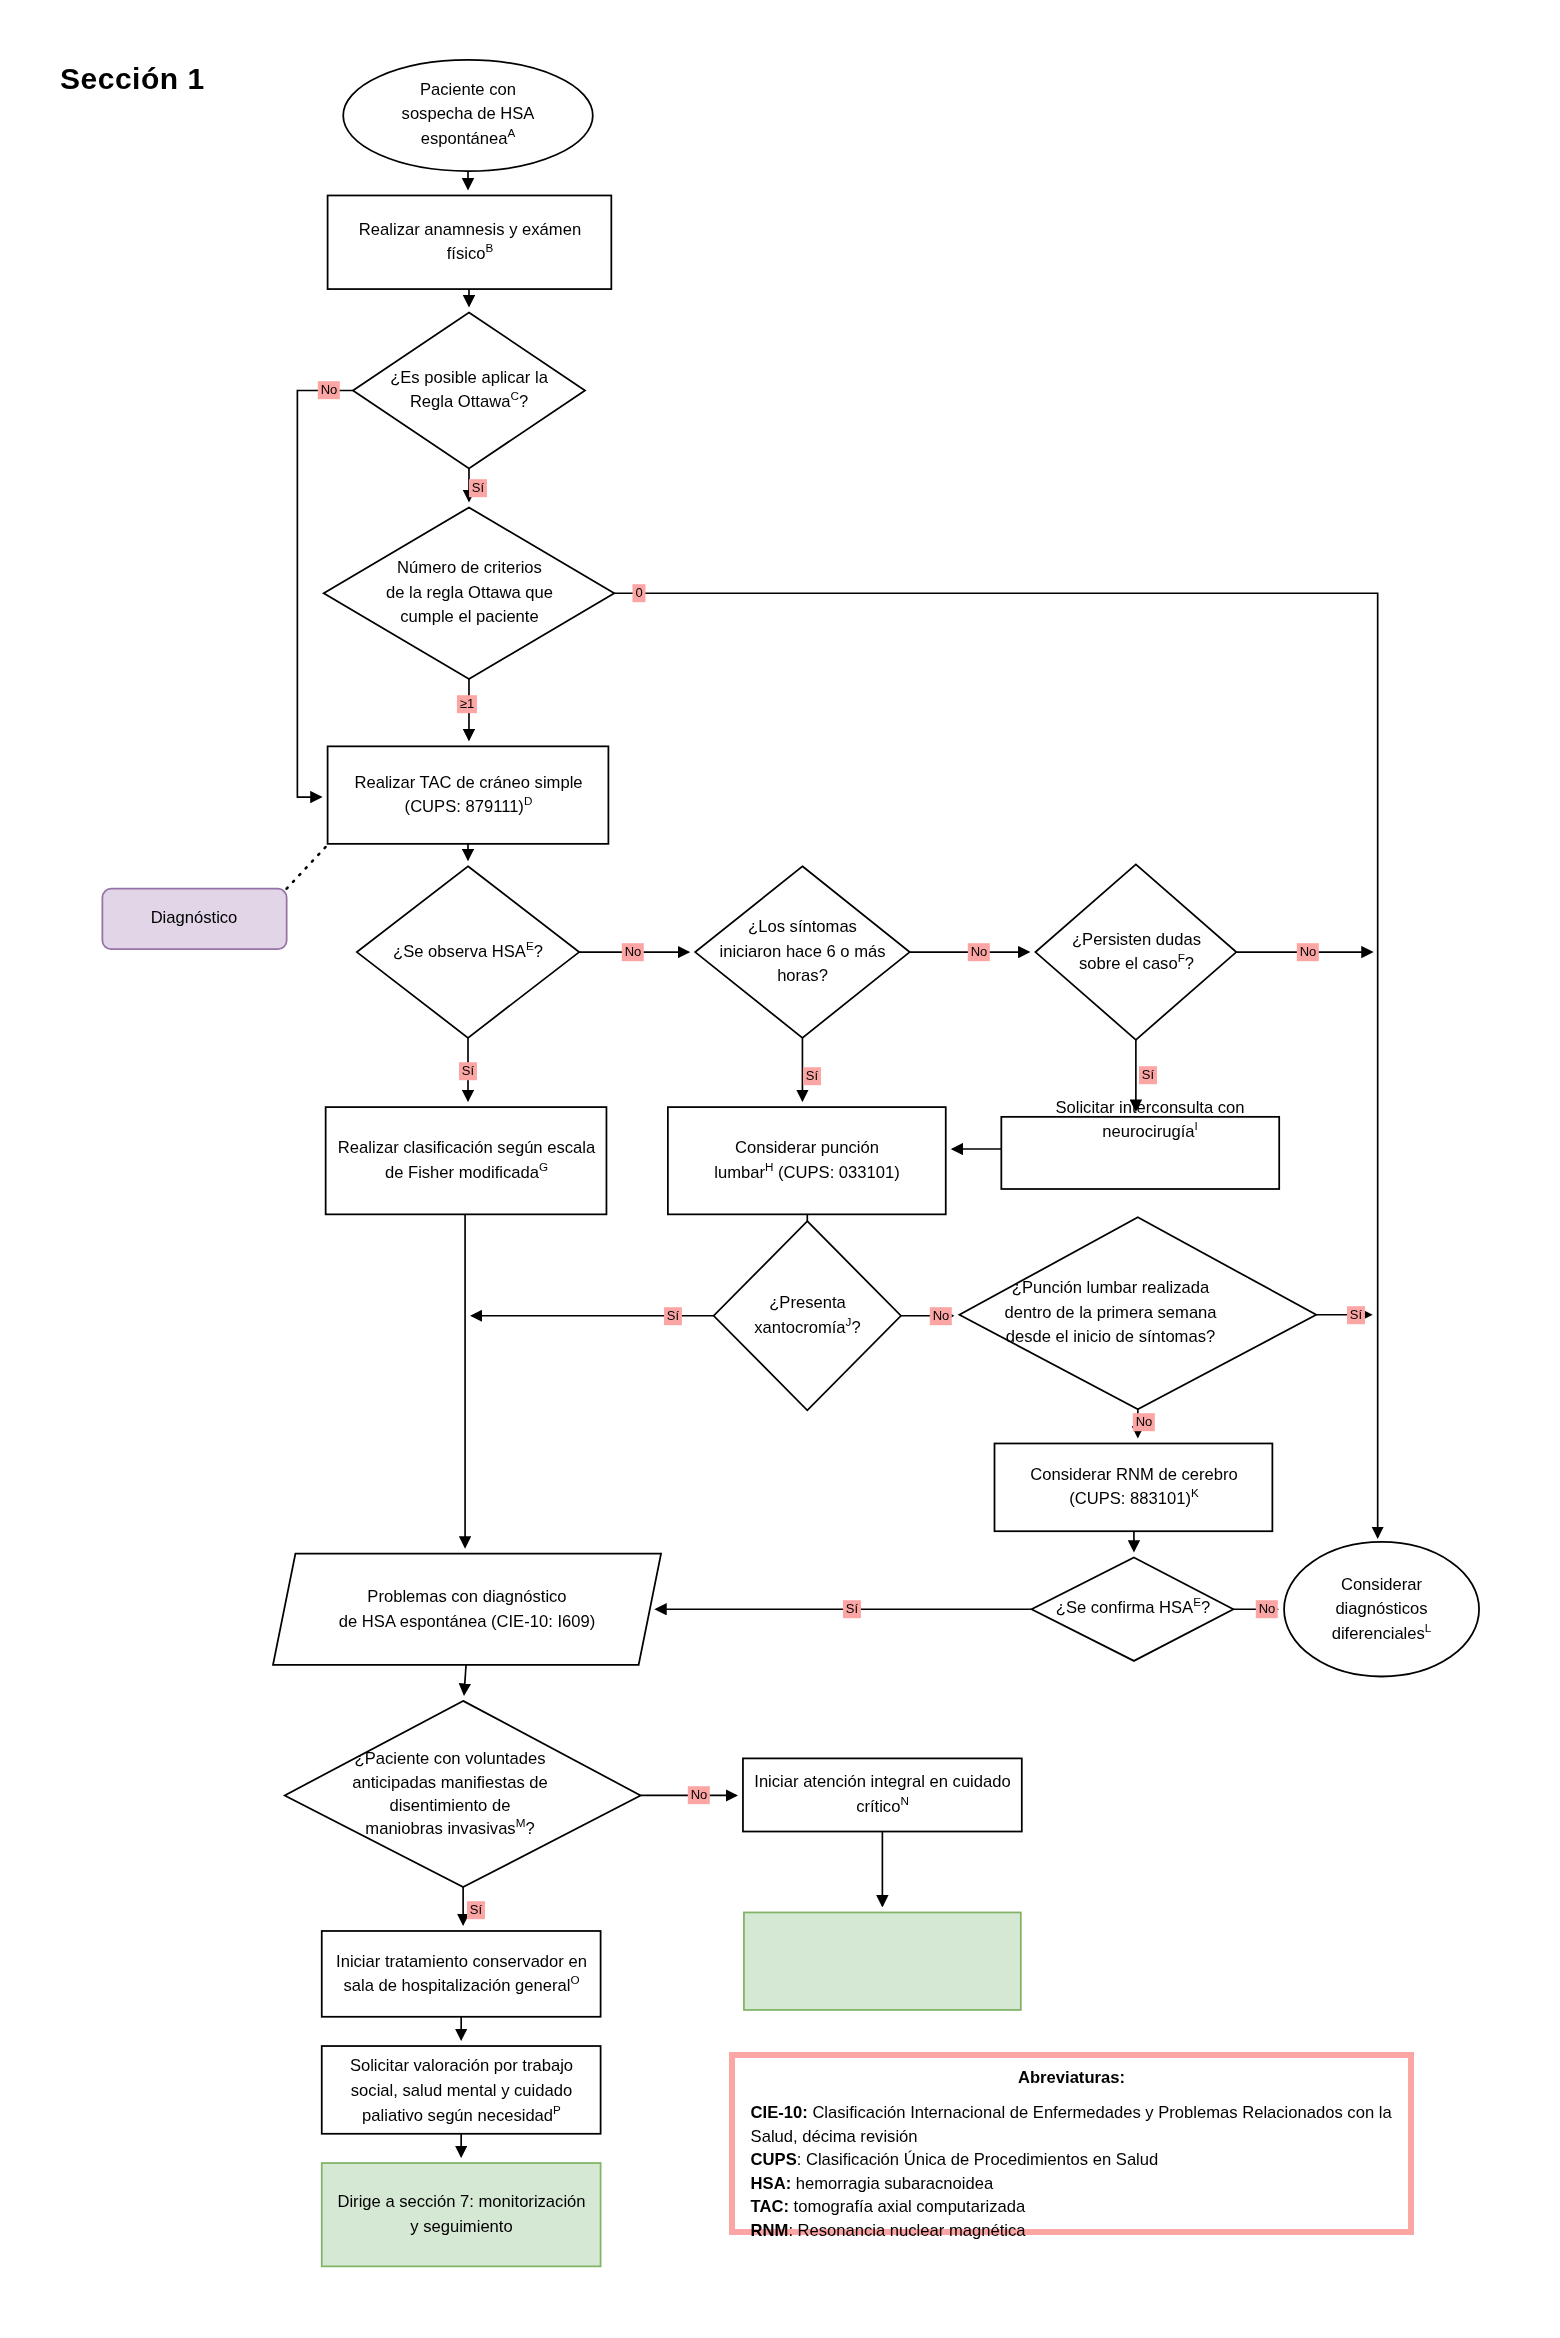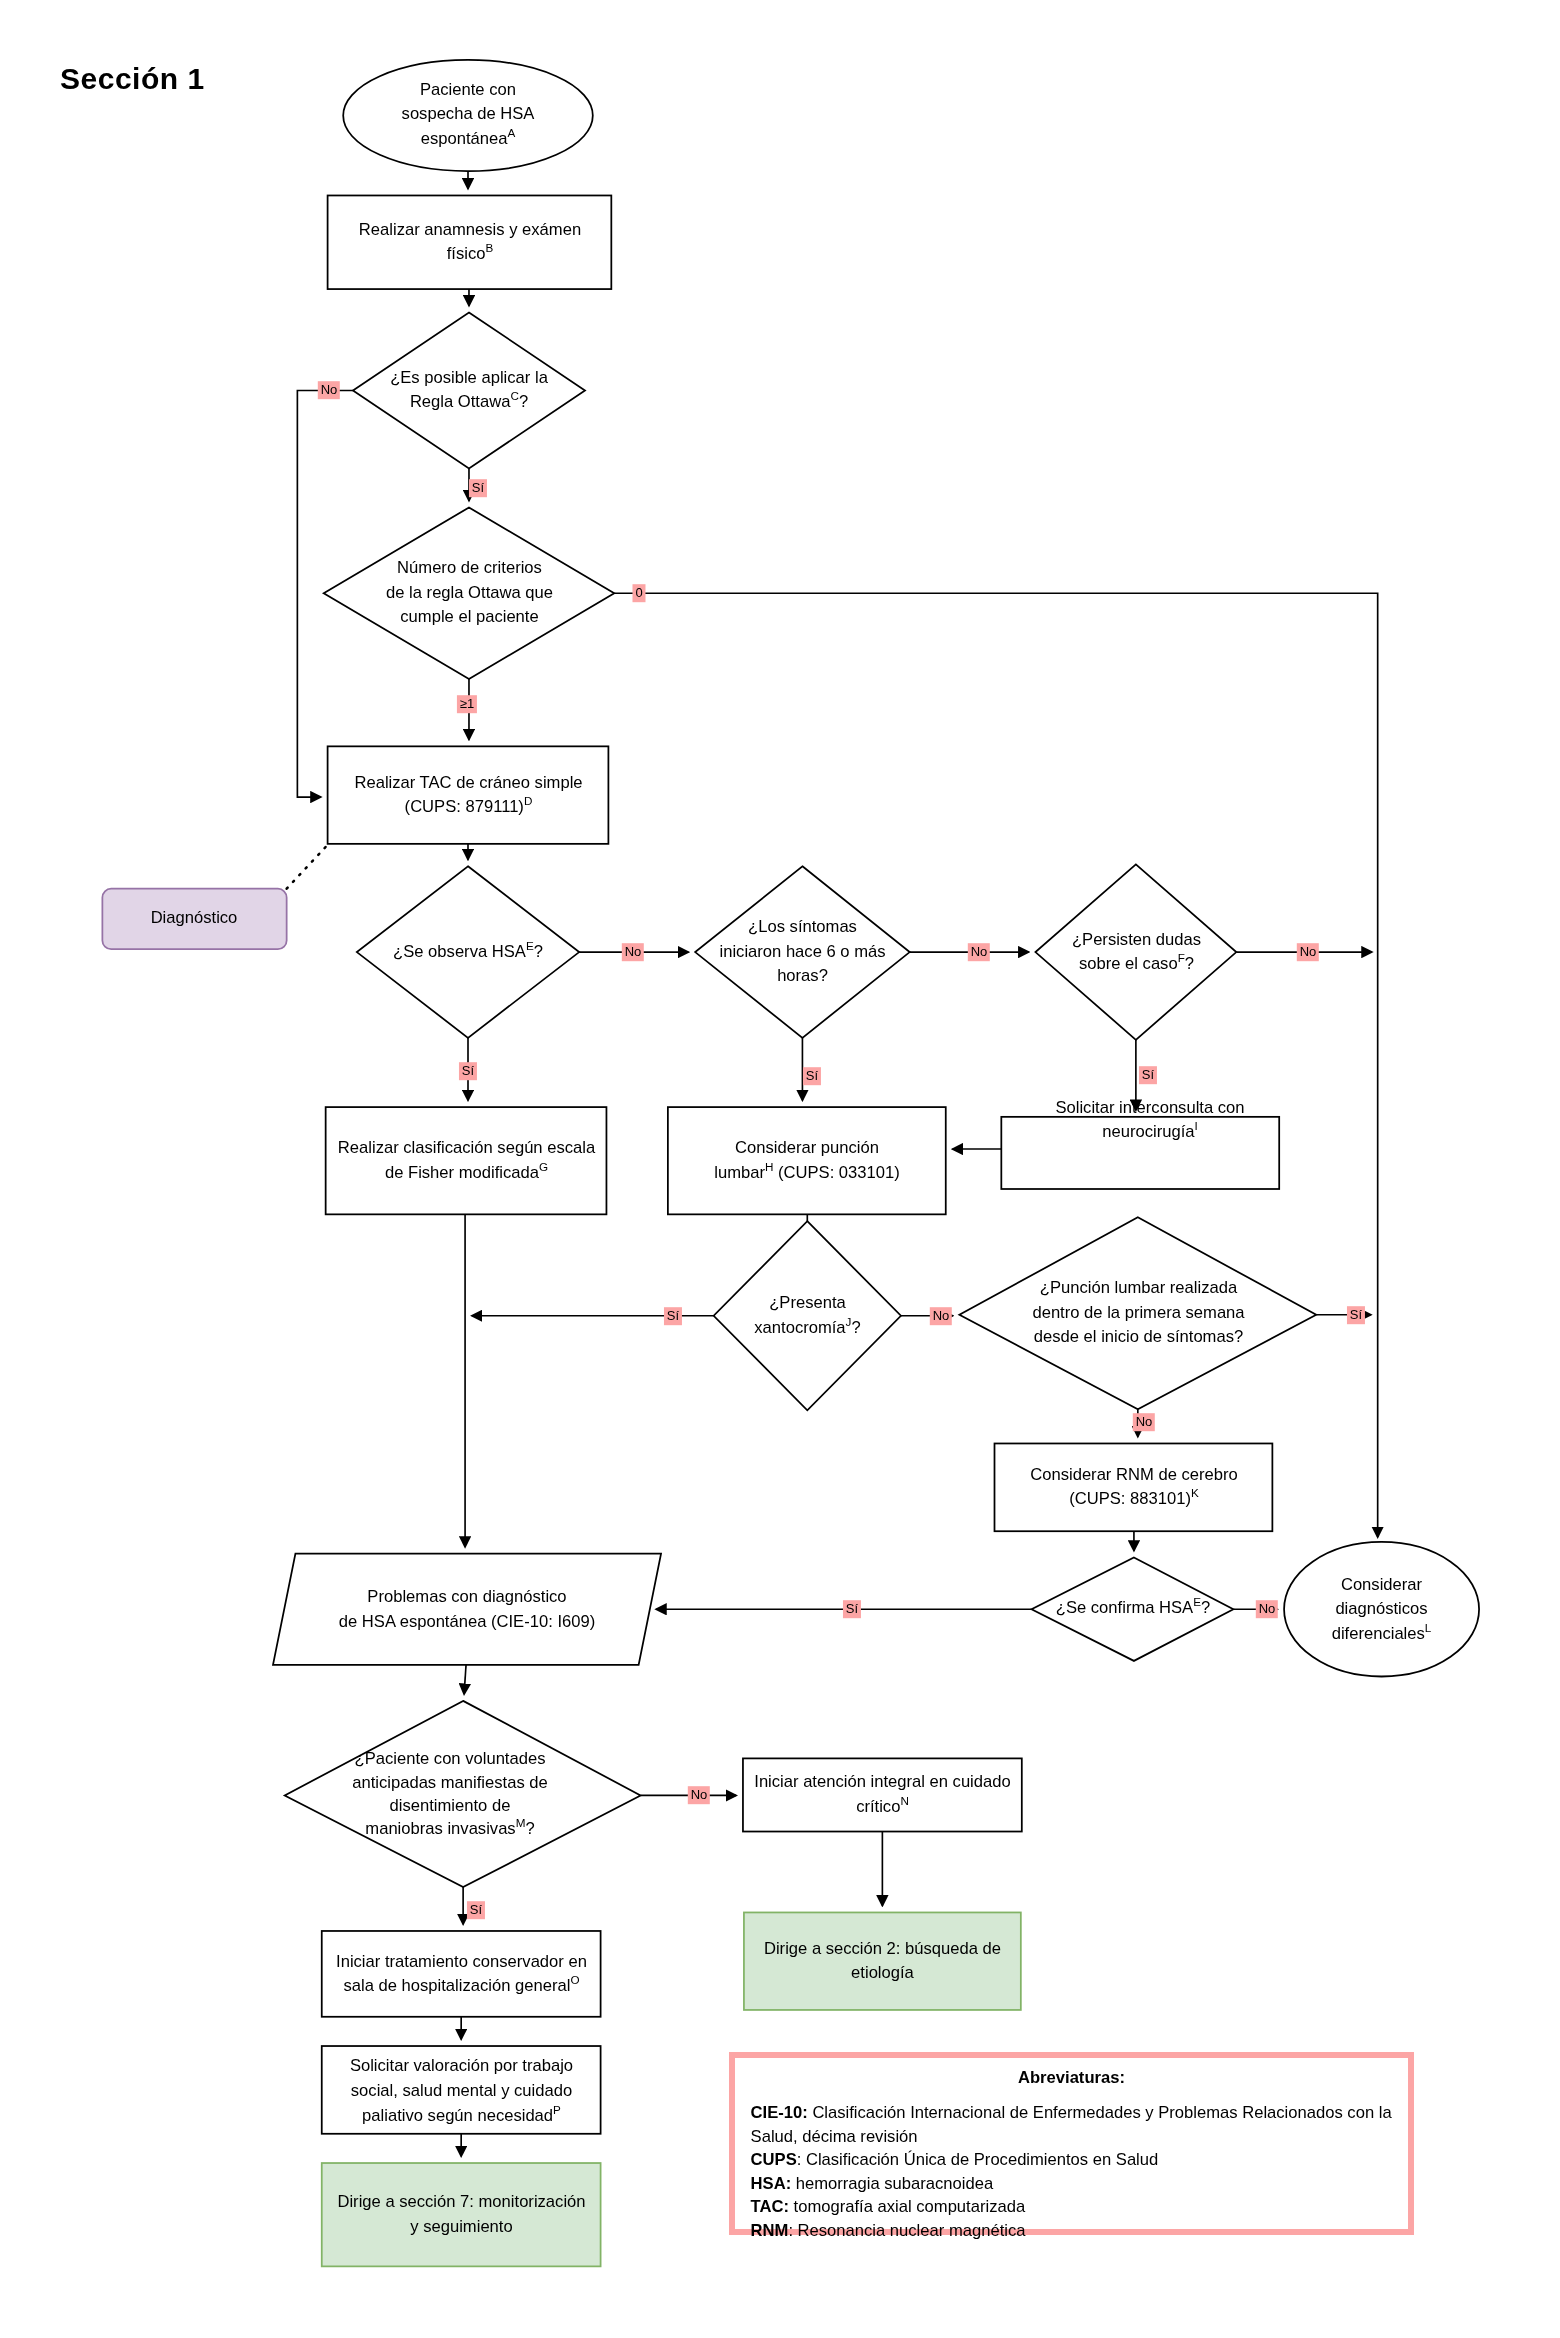--- a/index.html
+++ b/index.html
@@ -133,43 +133,40 @@
   </div>
   <div class="n" style="left:668px;top:1107px;width:278px;height:107px;">
     <div><span>Considerar punción</span><br><span>lumbar</span><sup>H</sup><span> (CUPS: 033101)</span></div>
   </div>
   <div class="n" style="left:1002px;top:1084px;width:252px;height:72px;padding-left:22px;">
     <div><span>Solicitar interconsulta con</span><br><span>neurocirugía</span><sup>I</sup></div>
   </div>
   <div class="n" style="left:714px;top:1221px;width:187px;height:189px;">
     <div><span>¿Presenta</span><br><span>xantocromía</span><sup>J</sup><span>?</span></div>
   </div>
-  <div class="n" style="left:960px;top:1217px;width:357px;height:192px;">
+  <div class="n" style="left:932px;top:1217px;width:357px;height:192px;">
     <div><span>¿Punción lumbar realizada</span><br><span>dentro de la primera semana</span><br><span>desde el inicio de síntomas?</span></div>
   </div>
   <div class="n" style="left:995px;top:1443px;width:278px;height:88px;">
     <div><span>Considerar RNM de cerebro</span><br><span>(CUPS: 883101)</span><sup>K</sup></div>
   </div>
   <div class="n" style="left:1032px;top:1557px;width:202px;height:103px;">
     <div><span>¿Se confirma HSA</span><sup>E</sup><span>?</span></div>
   </div>
   <div class="n" style="left:1284px;top:1542px;width:195px;height:135px;">
     <div><span>Considerar</span><br><span>diagnósticos</span><br><span>diferenciales</span><sup>L</sup></div>
   </div>
   <div class="n" style="left:273px;top:1554px;width:388px;height:111px;">
     <div><span>Problemas con diagnóstico</span><br><span>de HSA espontánea (CIE-10: I609)</span></div>
   </div>
   <div class="n" style="left:272px;top:1701px;width:356px;height:186px;line-height:23.4px;">
     <div><span>¿Paciente con voluntades</span><br><span>anticipadas manifiestas de</span><br><span>disentimiento de</span><br><span>maniobras invasivas</span><sup>M</sup><span>?</span></div>
   </div>
   <div class="n" style="left:743px;top:1758px;width:279px;height:73px;">
     <div><span>Iniciar atención integral en cuidado</span><br><span>crítico</span><sup>N</sup></div>
-  </div>
-  <div class="n" style="left:744px;top:1912px;width:277px;height:98px;">
-    <div><span>Dirige a sección 2: búsqueda de</span><br><span>etiología</span></div>
   </div>
   <div class="n" style="left:322px;top:1931px;width:279px;height:86px;">
     <div><span>Iniciar tratamiento conservador en</span><br><span>sala de hospitalización general</span><sup>O</sup></div>
   </div>
   <div class="n" style="left:322px;top:2046px;width:279px;height:88px;line-height:25px;">
     <div><span>Solicitar valoración por trabajo</span><br><span>social, salud mental y cuidado</span><br><span>paliativo según necesidad</span><sup>P</sup></div>
   </div>
   <div class="n" style="left:322px;top:2163px;width:279px;height:103px;">
     <div><span>Dirige a sección 7: monitorización</span><br><span>y seguimiento</span></div>
   </div>

